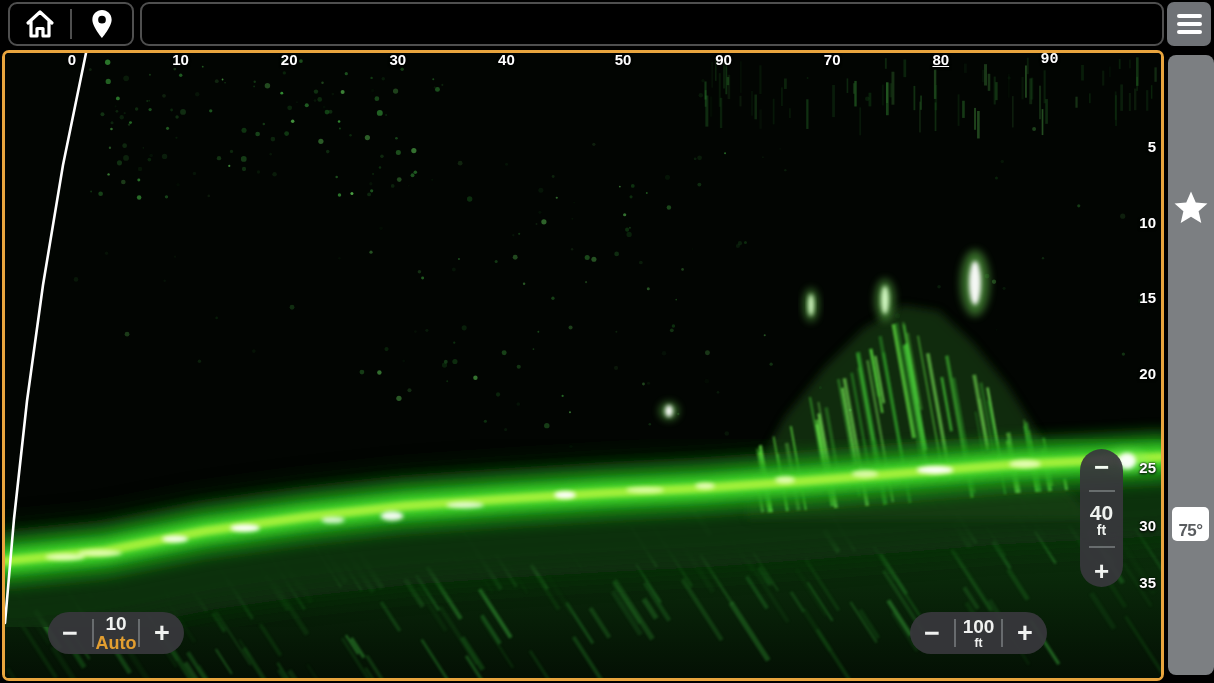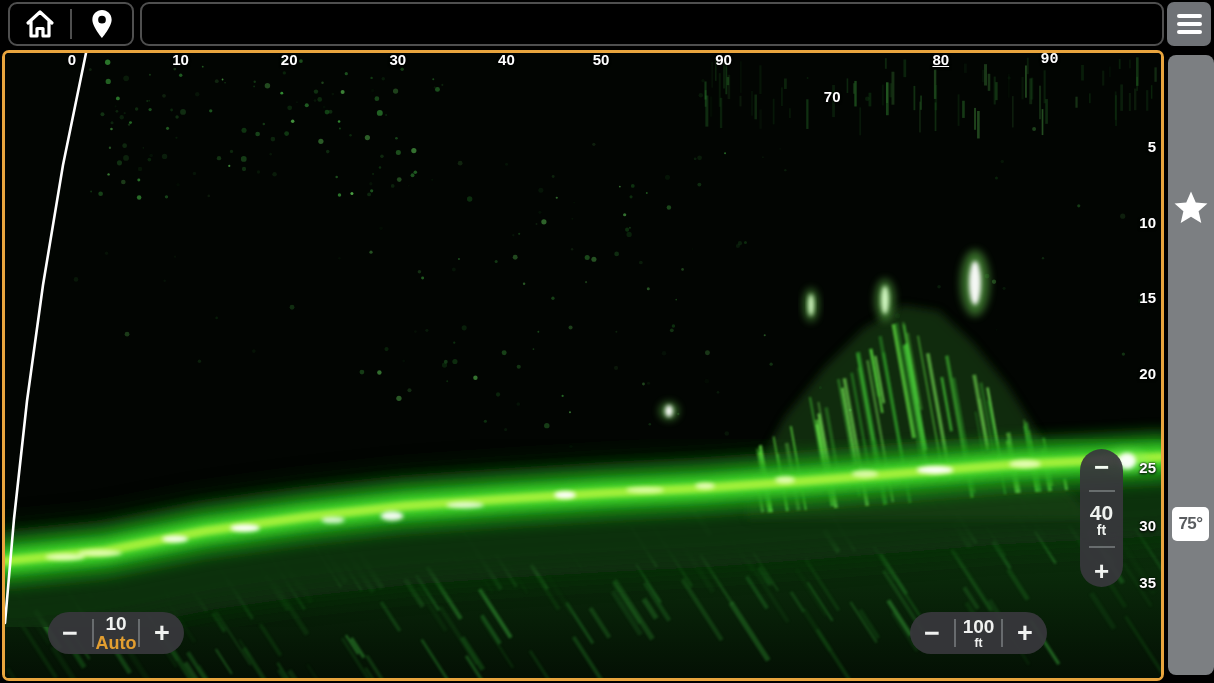--- a/index.html
+++ b/index.html
@@ -40,21 +40,21 @@
   #axis span{position:absolute;top:-2px;transform:translateX(-50%);
     color:#fff;font-size:15px;font-weight:700;text-shadow:0 1px 3px #000,0 0 2px #000;}
   #depths span{position:absolute;right:5px;color:#fff;font-size:15px;font-weight:700;
     text-shadow:0 1px 3px #000,0 0 2px #000;}
 
   
   .sidebar{position:absolute;left:1168px;top:55px;width:46px;height:620px;
     background:var(--sidebar-gray);border-radius:8px;}
   .star{position:absolute;left:4px;top:134px;width:38px;height:38px;}
   .temp{position:absolute;left:4px;top:452px;width:37px;height:34px;background:#fff;
-    border-radius:5px;display:flex;align-items:center;justify-content:center;
+    border-radius:5px;display:flex;align-items:flex-end;justify-content:center;
     color:var(--temp-text);font-size:17px;font-weight:700;letter-spacing:-0.5px;}
 
   
   .hpill{position:absolute;height:42px;border-radius:21px;background:var(--pill-dark);
     opacity:0.94;display:flex;align-items:center;color:#fff;}
   .hbtn{flex:0 0 44px;text-align:center;font-size:27px;font-weight:700;line-height:38px;color:#fff;}
   .hdiv{width:2px;height:28px;background:var(--pill-divider);flex:0 0 2px;}
   .hval{flex:1;display:flex;flex-direction:column;align-items:center;line-height:1.05;}
   .hval .big{font-size:19px;font-weight:700;}
   .hval .auto{font-size:18px;font-weight:700;color:var(--auto-orange);}
@@ -698,23 +698,23 @@
           <ellipse cx="1122" cy="408" rx="9" ry="8" fill="#FFFFFF" opacity="0.95" filter="url(#f2)"></ellipse>
         </g>
       <polyline id="white-line" fill="none" stroke="#fff" stroke-width="2.6" stroke-linecap="round" points="81,0 58,112 38,232 22,348 9,466 0,570"></polyline>
     </svg>
     <div id="axis">
         <span style="left: 67px;">0</span>
         <span style="left: 175.6px;">10</span>
         <span style="left: 284.2px;">20</span>
         <span style="left: 392.8px;">30</span>
         <span style="left: 501.4px;">40</span>
-        <span style="left: 596px;">50</span>
+        <span style="left: 618px;">50</span>
         <span style="left: 718.6px;">90</span>
-        <span style="left: 827.2px; margin-top: 37px;">70</span>
+        <span style="left: 827.2px;">70</span>
         <span style="left: 935.8px; text-decoration: underline;">80</span>
         <span style="left: 1044.4px; font-family: Liberation Mono, monospace;">90</span>
       </div>
     <div id="depths">
         <span style="top: 85px;">5</span>
         <span style="top: 160.7px;">10</span>
         <span style="top: 236.4px;">15</span>
         <span style="top: 312.1px;">20</span>
         <span style="top: 387.8px; margin-top: 18px;">25</span>
         <span style="top: 463.5px;">30</span>

